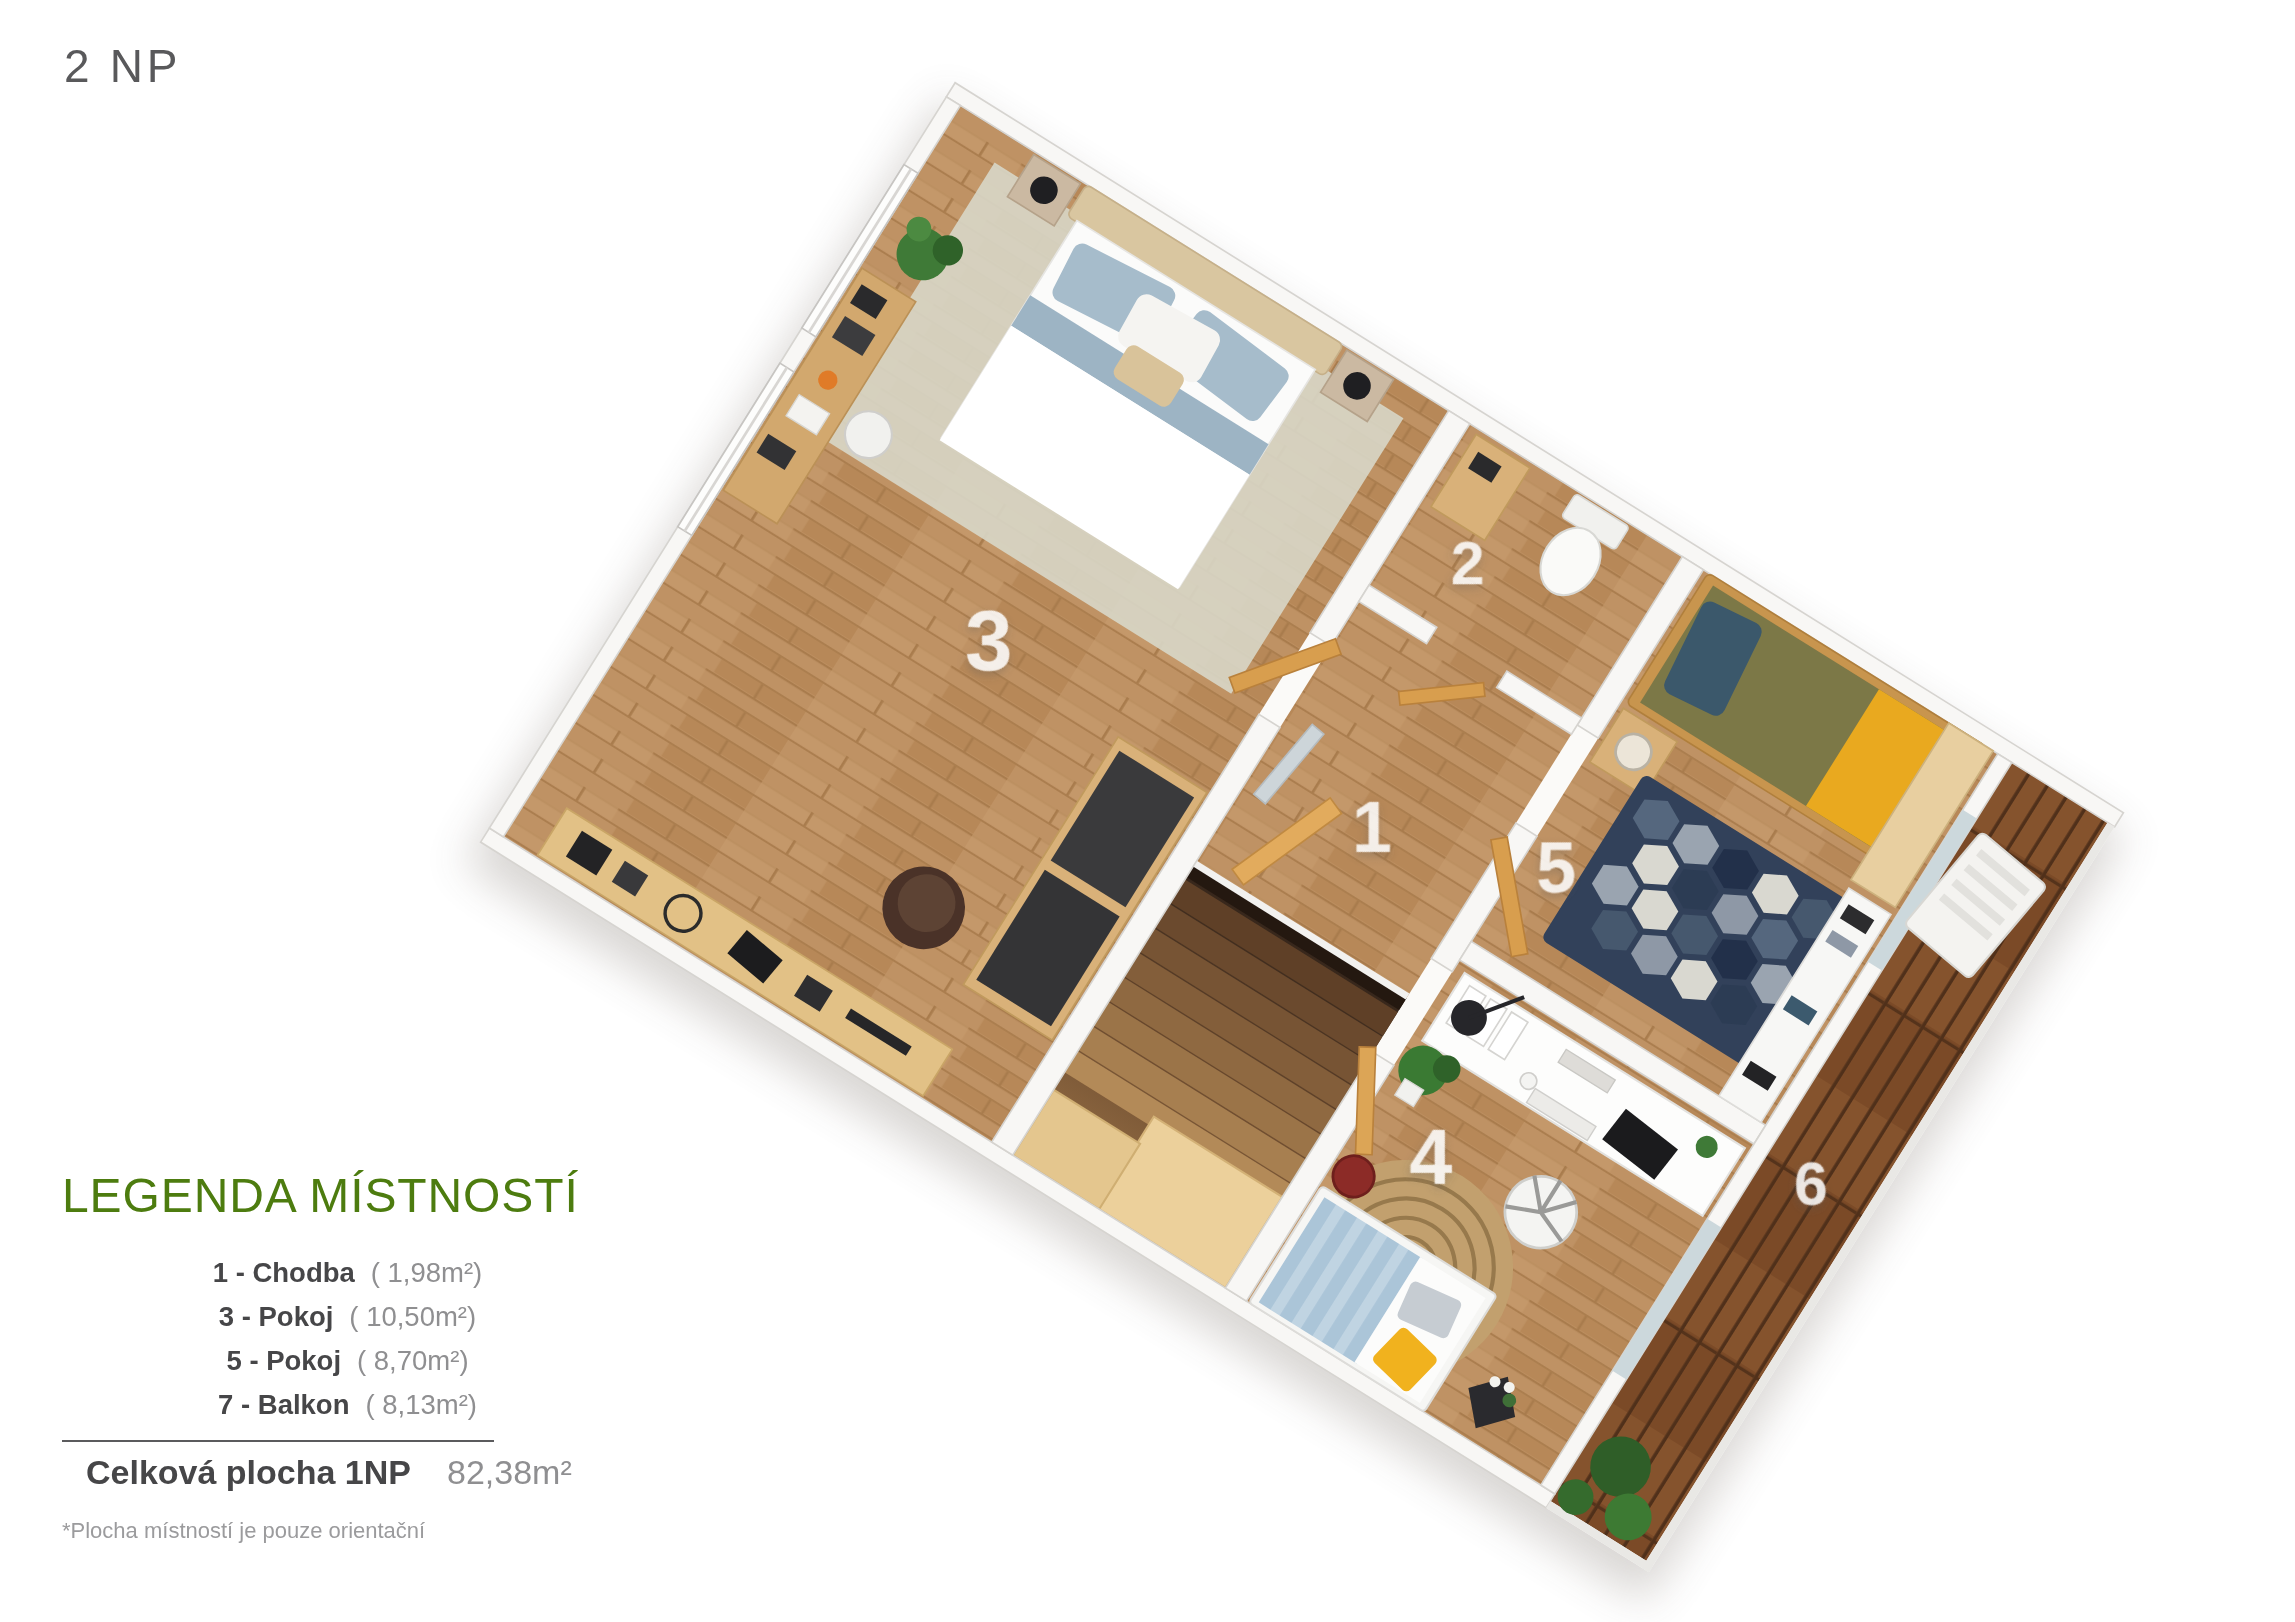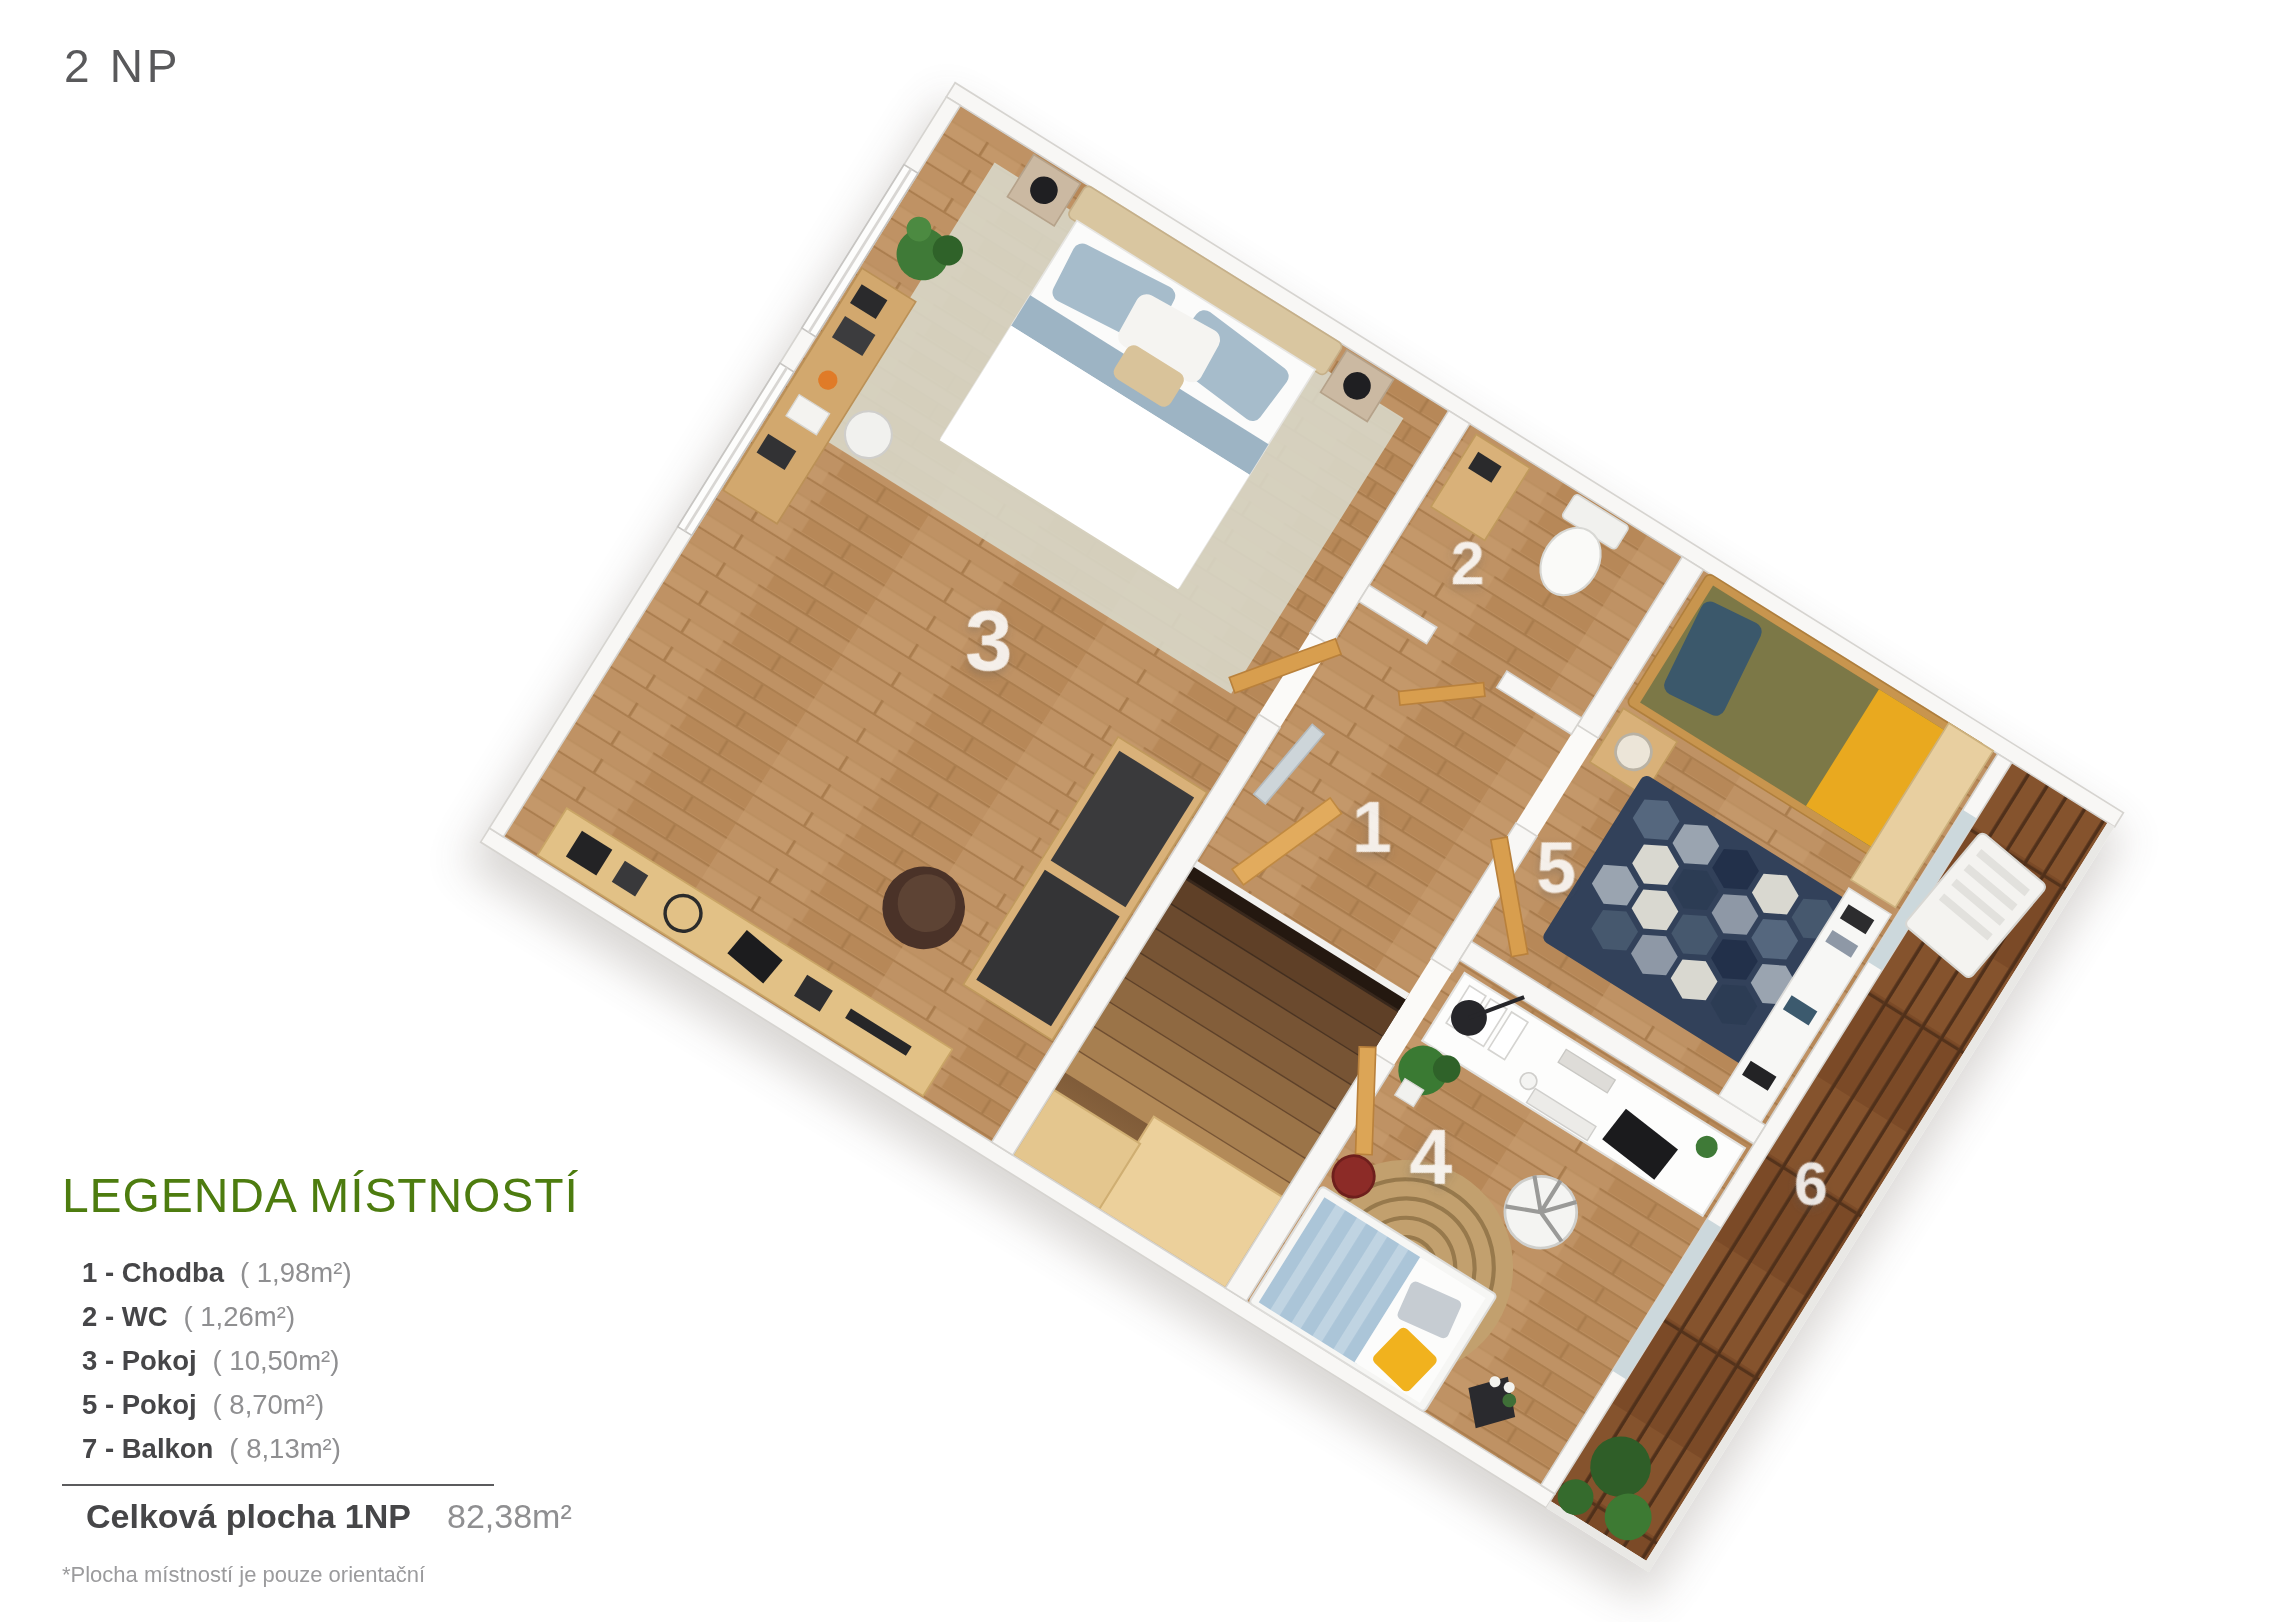--- a/index.html
+++ b/index.html
@@ -13,21 +13,21 @@
     font-size:46px;font-weight:300;letter-spacing:3.7px;color:#59595b;
   }
   #plan-svg{position:absolute;left:0;top:0;}
   .legend{
     position:absolute;left:62px;top:1168px;width:551px;color:#48484a;
   }
   .legend-title{
     font-size:48px;font-weight:400;letter-spacing:0.9px;color:#4d7c0f;
     margin:0 0 27.5px 0;
   }
-  .legend-items{margin-left:20px;}
+  .legend-items{margin-left:20px;text-align:center;}
   .legend-item{font-size:27.5px;line-height:44px;white-space:nowrap;}
   .legend-item .lab{font-weight:bold;color:#464648;}
   .legend-item .area{font-weight:300;color:#8f8f91;margin-left:8.3px;}
   .legend-rule{border:none;border-top:2.8px solid #5b5b5d;width:432px;margin:13px 0 0 0;}
   .legend-total{display:flex;align-items:flex-start;margin-top:11px;padding-left:24px;}
   .legend-total .tl{font-size:34px;font-weight:bold;color:#464648;}
   .legend-total .tv{font-size:34px;font-weight:300;color:#8f8f91;margin-left:36px;}
   .legend-foot{margin-top:26px;font-size:22px;font-weight:300;color:#9b9b9d;}
   text{font-family:"Liberation Sans","DejaVu Sans",sans-serif;}
 </style>
@@ -331,24 +331,20 @@
 </svg>
 
 <div class="legend">
   <h2 class="legend-title">LEGENDA MÍSTNOSTÍ</h2>
   <div class="legend-items">
     <div class="legend-item">
       <span class="lab">1 - Chodba</span>
       <span class="area">( 1,98m²)</span>
     </div>
     <div class="legend-item">
-      <span class="lab">2 - WC</span>
-      <span class="area">( 1,26m²)</span>
-    </div>
-    <div class="legend-item">
       <span class="lab">3 - Pokoj</span>
       <span class="area">( 10,50m²)</span>
     </div>
     <div class="legend-item">
       <span class="lab">5 - Pokoj</span>
       <span class="area">( 8,70m²)</span>
     </div>
     <div class="legend-item">
       <span class="lab">7 - Balkon</span>
       <span class="area">( 8,13m²)</span>

